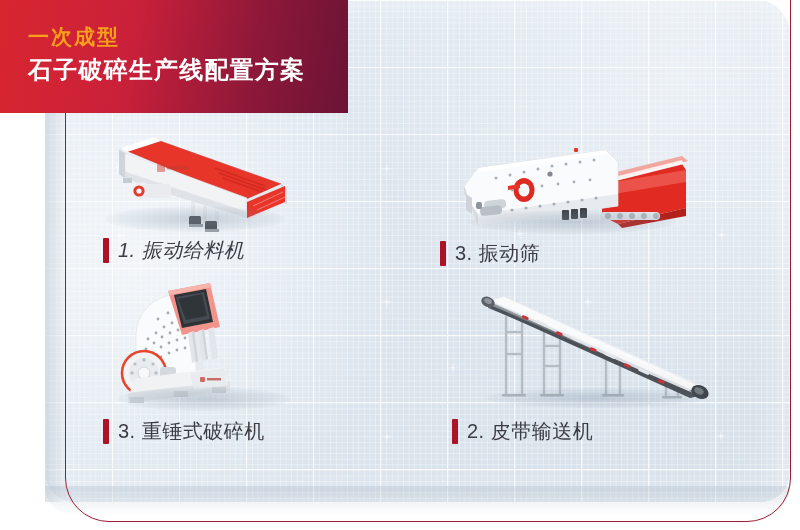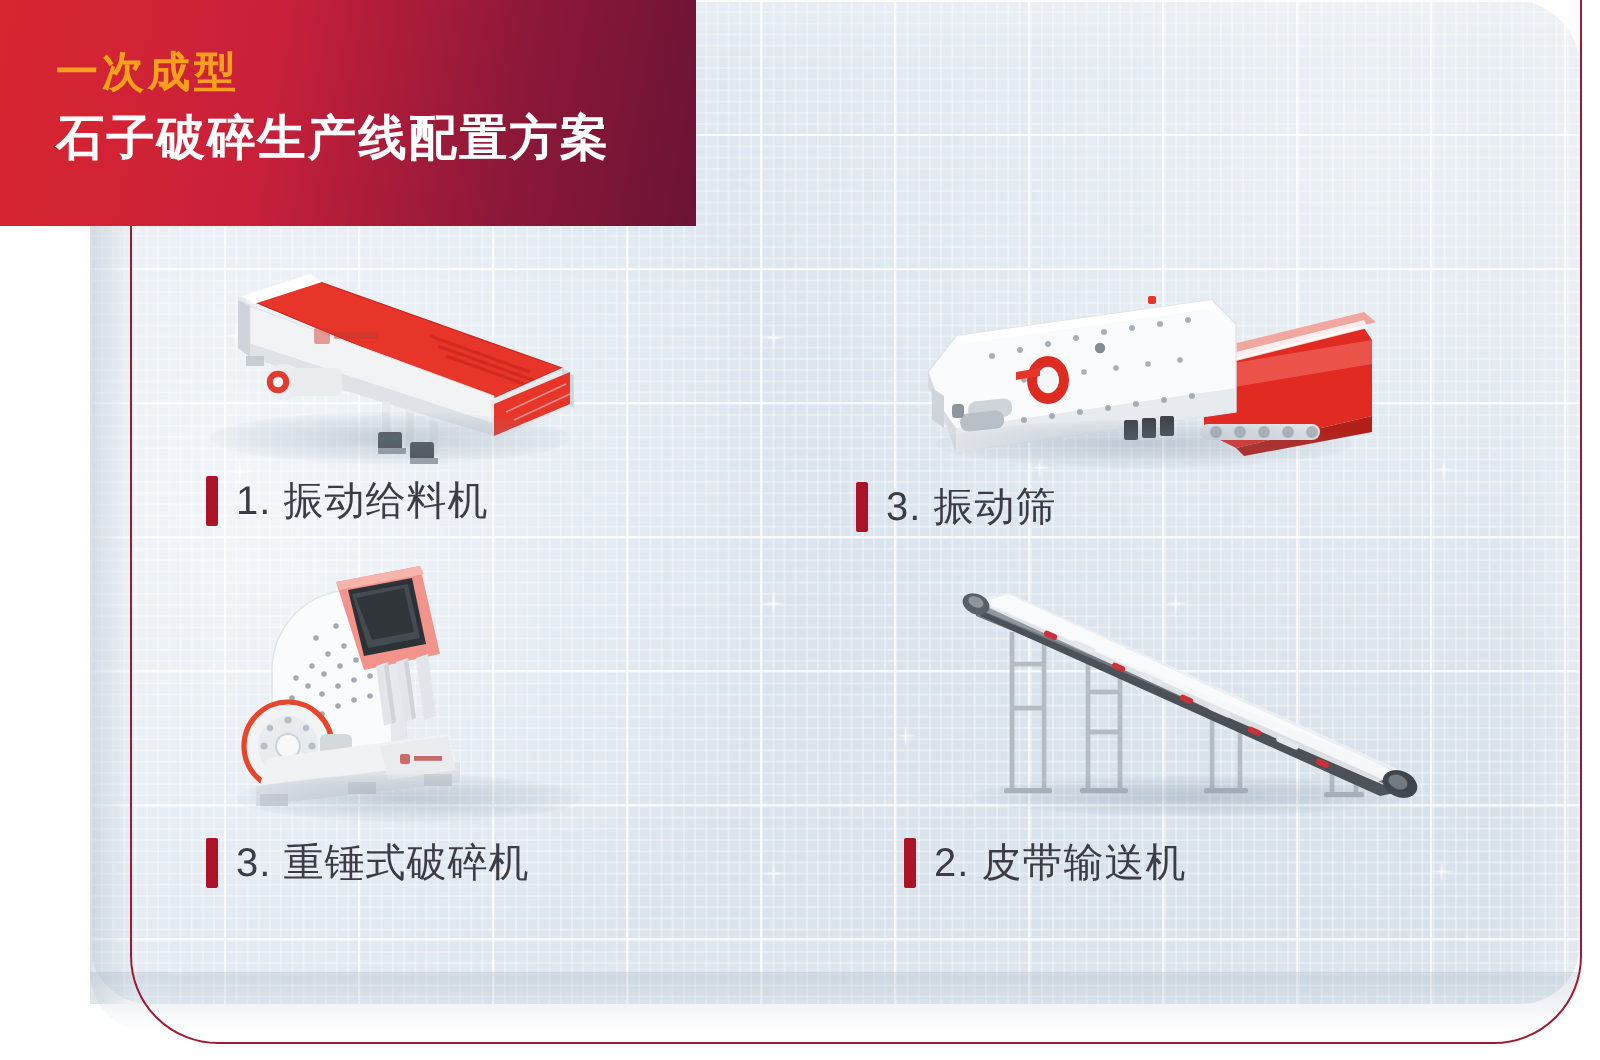--- a/index.html
+++ b/index.html
@@ -230,21 +230,21 @@
         <rect x="94" y="88" width="12" height="9" rx="1.5" fill="#4d5257"></rect>
         <rect x="110" y="93" width="12" height="9" rx="1.5" fill="#4d5257"></rect>
         <rect x="94" y="96" width="14" height="3" fill="#9aa1a8"></rect>
         <rect x="110" y="101" width="14" height="3" fill="#9aa1a8"></rect>
       </g>
 
       <rect x="28" y="50" width="9" height="5" fill="#c7ccd2"></rect>
     </svg>
   </div>
 
-  <div class="label" style="left:103px; top:237px;">
+  <div class="label" style="left:103px; top:237px;font-style:italic;">
     <div class="bar"></div>
     <div class="txt">1. 振动给料机</div>
   </div>
 
   <div class="machine" style="left:450px; top:128px; width:240px; height:105px;">
     <div class="shadow-ellipse" style="left:18px; top:82px; width:208px; height:24px;"></div>
     <svg width="240" height="108" viewBox="0 0 240 108">
 
       <polygon points="152,56 232,36 236,42 236,80 168,96 152,88" fill="#e02a22"></polygon>
       <polygon points="152,56 236,42 236,54 152,68" fill="#f4746c" opacity=".55"></polygon>
@@ -312,21 +312,21 @@
           <circle cx="194" cy="88" r="3"></circle>
         <circle cx="206" cy="88" r="3"></circle>
       </g>
 
       <polygon points="16,66 22,70 22,86 16,82" fill="#cfd4da"></polygon>
 
       <rect x="124" y="20" width="4" height="4" rx="1" fill="#e8352a"></rect>
     </svg>
   </div>
 
-  <div class="label" style="left:428px; top:240px;">
+  <div class="label" style="left:440px; top:240px;">
     <div class="bar"></div>
     <div class="txt">3. 振动筛</div>
   </div>
 
   <div class="machine" style="left:112px; top:275px; width:180px; height:135px;">
     <div class="shadow-ellipse" style="left:6px; top:112px; width:172px; height:24px;"></div>
     <svg width="180" height="135" viewBox="0 0 180 135">
 
       <path d="M24 104 L24 60 A40 40 0 0 1 64 20 L86 20 L92 104 Z" fill="#fafbfc"></path>
       <path d="M24 104 L24 60 A40 40 0 0 1 64 20 L86 20 L92 104 Z" fill="none" stroke="#e0e4e8" stroke-width="0.7"></path>

